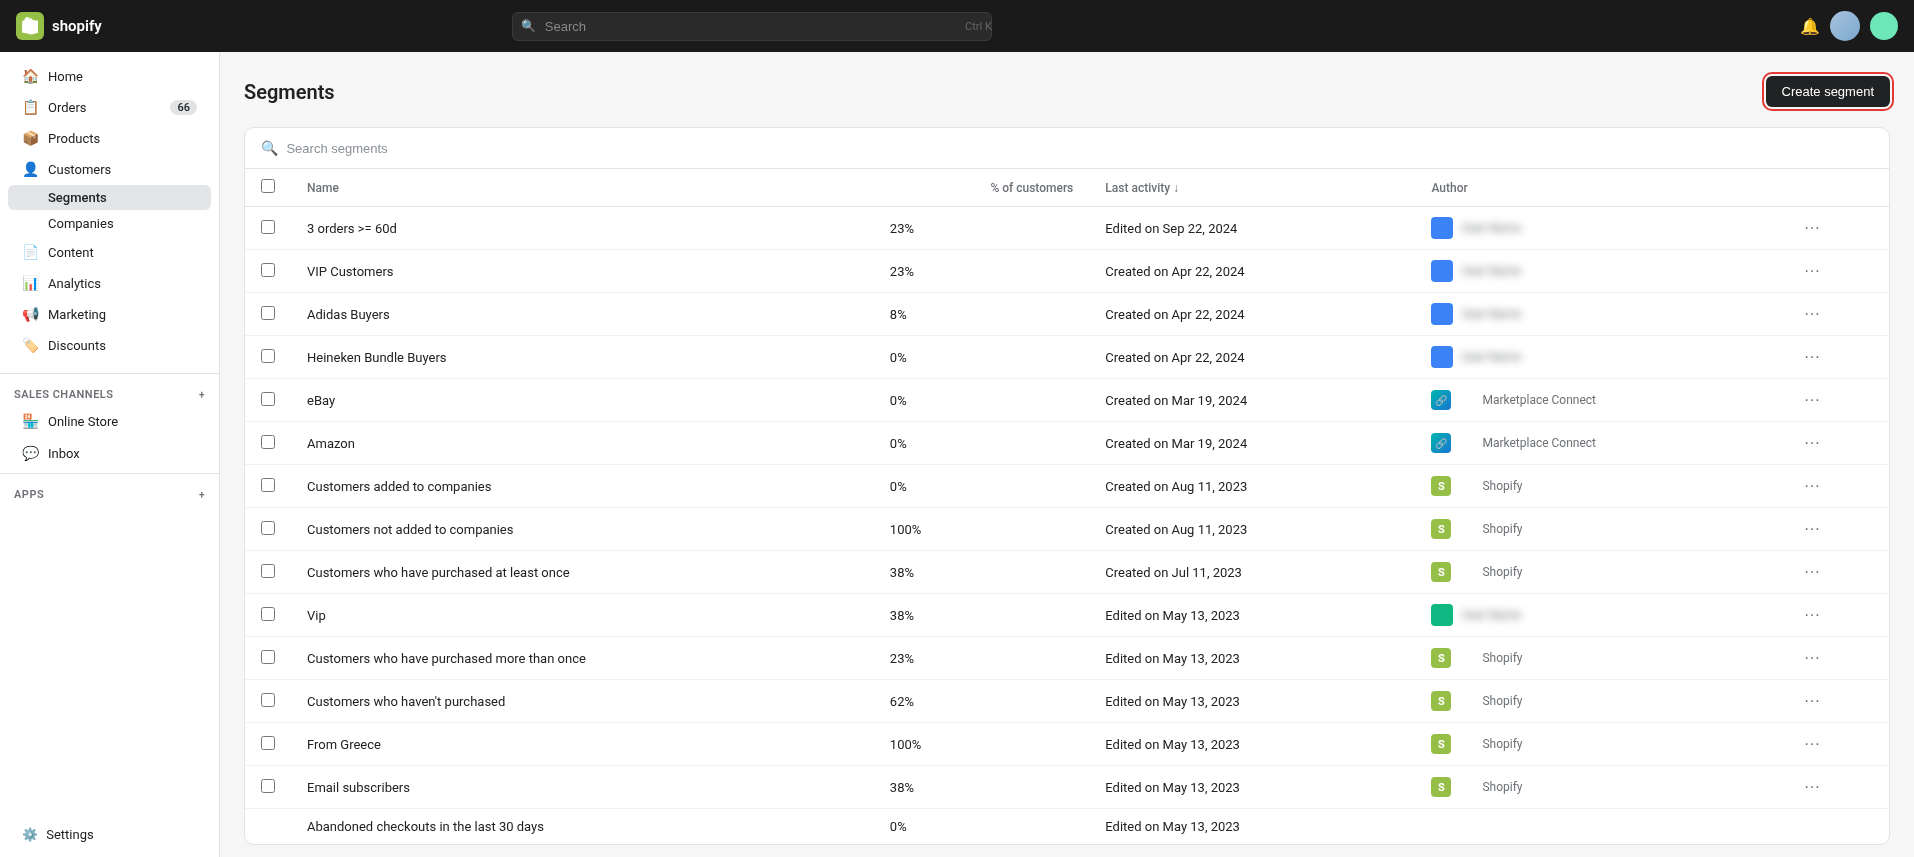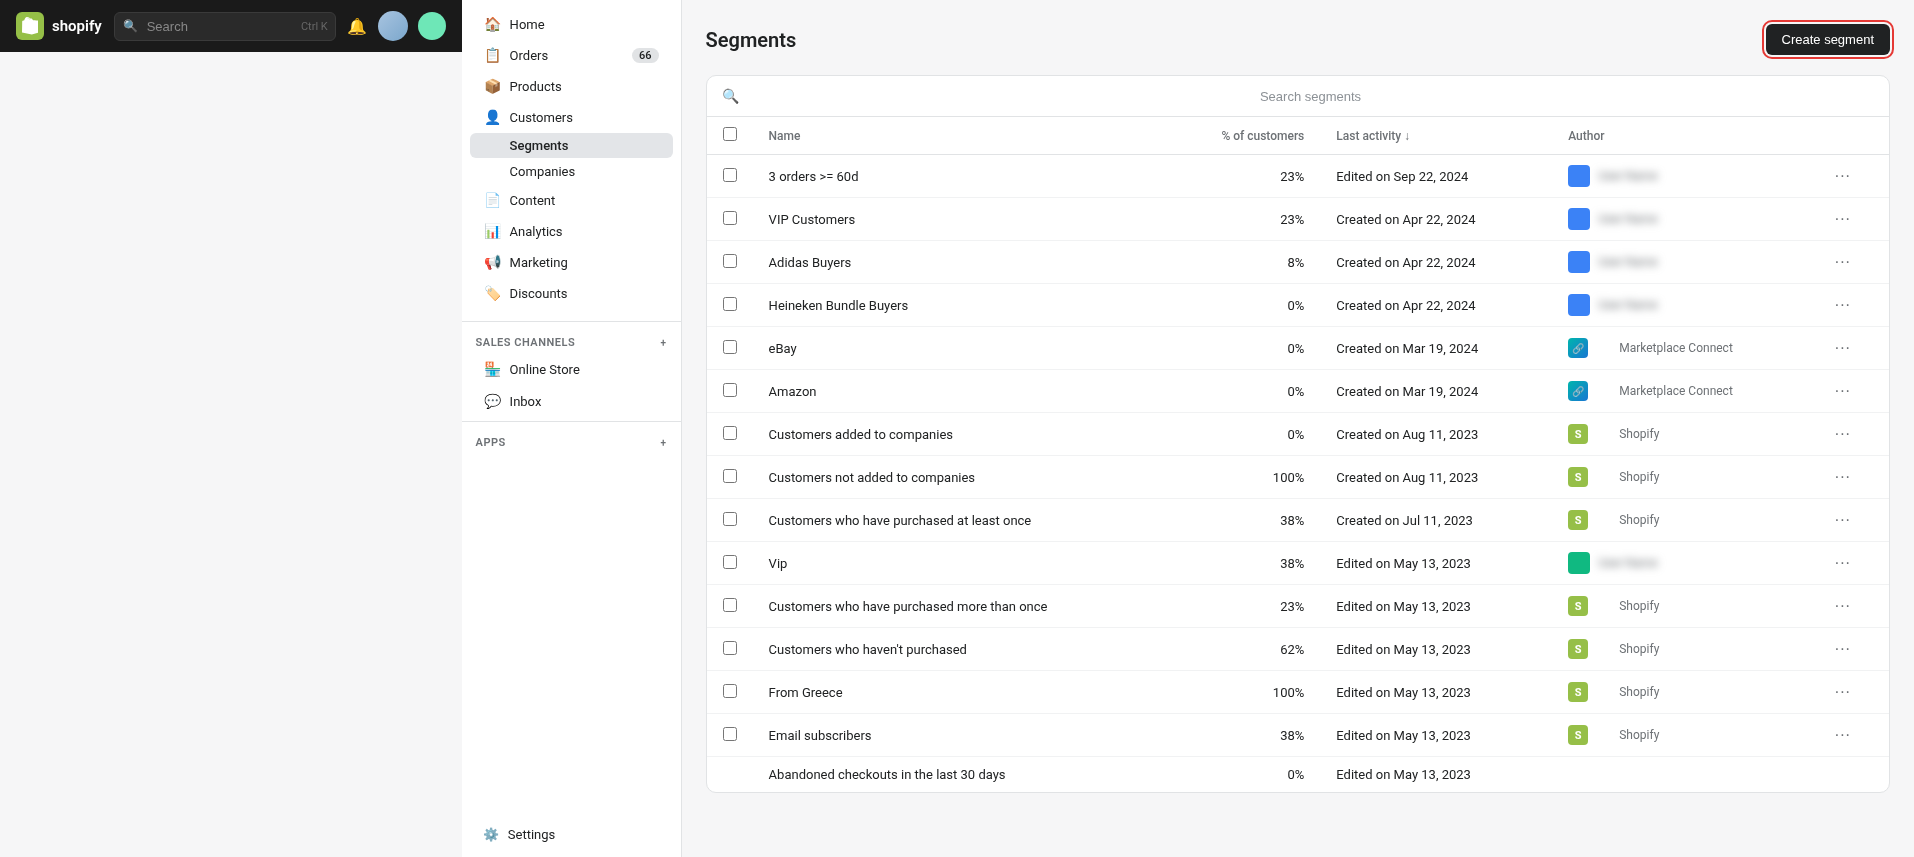--- a/index.html
+++ b/index.html
@@ -1,32 +1,32 @@
 <!DOCTYPE html>
 <html><head>
   <meta charset="utf-8">
   <style>
     * { box-sizing: border-box; margin: 0; padding: 0; }
     body { font-family: -apple-system, BlinkMacSystemFont, 'Segoe UI', Roboto, sans-serif; background: #f6f6f7; color: #202223; font-size: 13px; }
 
     
-    .app-shell { display: flex; height: 100vh; }
+    .app-shell { display: flex; flex-direction: column; height: 100vh; }
     .top-bar { background: #1a1a1a; height: 52px; display: flex; align-items: center; padding: 0 16px; gap: 12px; flex-shrink: 0; }
     .main-area { display: flex; flex: 1; overflow: hidden; }
     .sidebar { width: 220px; background: #fff; border-right: 1px solid #e1e3e5; overflow-y: auto; flex-shrink: 0; display: flex; flex-direction: column; }
     .content { flex: 1; overflow-y: auto; padding: 24px; background: #f6f6f7; }
 
     
     .logo { display: flex; align-items: center; gap: 8px; color: #fff; font-weight: 600; font-size: 15px; text-decoration: none; }
     .logo-icon { width: 28px; height: 28px; background: #95bf47; border-radius: 6px; display: flex; align-items: center; justify-content: center; }
     .search-bar { flex: 1; max-width: 480px; margin: 0 auto; position: relative; }
     .search-bar input { width: 100%; background: #2a2a2a; border: 1px solid #3a3a3a; border-radius: 6px; padding: 6px 12px 6px 32px; color: #ccc; font-size: 13px; outline: none; }
     .search-bar input::placeholder { color: #888; }
     .search-icon-top { position: absolute; left: 10px; top: 50%; transform: translateY(-50%); color: #888; font-size: 12px; }
-    .ctrl-k { position: absolute; right: 8px; top: 50%; transform: translateY(-50%); color: #666; font-size: 11px; }
+    .ctrl-k { position: absolute; right: 0; top: 50%; transform: translateY(-50%); color: #666; font-size: 11px; }
     .top-bar-right { display: flex; align-items: center; gap: 10px; margin-left: auto; }
     .bell-icon { color: #ccc; font-size: 16px; cursor: pointer; }
     .avatar { width: 30px; height: 30px; border-radius: 50%; background: #6b7280; overflow: hidden; }
 
     
     .sidebar-section { padding: 8px 0; }
     .sidebar-item { display: flex; align-items: center; padding: 7px 14px; cursor: pointer; border-radius: 6px; margin: 1px 8px; color: #202223; font-size: 13px; gap: 8px; }
     .sidebar-item .icon { font-size: 14px; width: 18px; text-align: center; }
     .sidebar-badge { margin-left: auto; background: #e1e3e5; border-radius: 10px; padding: 1px 7px; font-size: 11px; font-weight: 500; }
     .sidebar-sub-item { padding: 5px 14px 5px 40px; cursor: pointer; border-radius: 6px; margin: 1px 8px; color: #202223; font-size: 13px; }
@@ -37,30 +37,30 @@
     .settings-item { display: flex; align-items: center; gap: 8px; padding: 7px 14px; cursor: pointer; border-radius: 6px; font-size: 13px; color: #202223; }
 
     
     .page-header { display: flex; align-items: center; justify-content: space-between; margin-bottom: 20px; }
     .page-title { font-size: 20px; font-weight: 600; color: #202223; }
     .create-btn { background: #202223; color: #fff; border: none; padding: 8px 16px; border-radius: 6px; font-size: 13px; font-weight: 500; cursor: pointer; outline: 2px solid #e53935; outline-offset: 2px; }
 
     
     .table-container { background: #fff; border: 1px solid #e1e3e5; border-radius: 10px; overflow: hidden; }
     .search-row { padding: 12px 16px; border-bottom: 1px solid #e1e3e5; display: flex; align-items: center; gap: 8px; }
-    .search-row input { border: none; outline: none; font-size: 13px; color: #202223; width: 100%; background: transparent; text-align: center; }
+    .search-row input { border: none; outline: none; font-size: 13px; color: #202223; width: 100%; background: transparent; }
     .search-row input::placeholder { color: #8c9196; }
 
     table { width: 100%; border-collapse: collapse; }
     thead tr { border-bottom: 1px solid #e1e3e5; }
     th { padding: 10px 16px; text-align: left; font-size: 12px; font-weight: 500; color: #6d7175; white-space: nowrap; }
     th.sortable { cursor: pointer; }
     th.right { text-align: right; }
     td { padding: 10px 16px; border-bottom: 1px solid #f1f2f3; font-size: 13px; color: #202223; }
-    td.right { text-align: right; }
+    td.right { text-align: left; }
     tbody tr:last-child td { border-bottom: none; }
 
     .checkbox-cell { width: 36px; }
     input[type="checkbox"] { width: 14px; height: 14px; cursor: pointer; }
 
     .author-cell { display: flex; align-items: center; gap: 8px; }
     .author-avatar { width: 22px; height: 22px; border-radius: 4px; display: flex; align-items: center; justify-content: center; font-size: 11px; font-weight: 600; color: #fff; flex-shrink: 0; }
     .author-name { color: #6d7175; font-size: 12px; margin-left: 23px; }
     .author-blurred { filter: blur(4px); user-select: none; }
 

